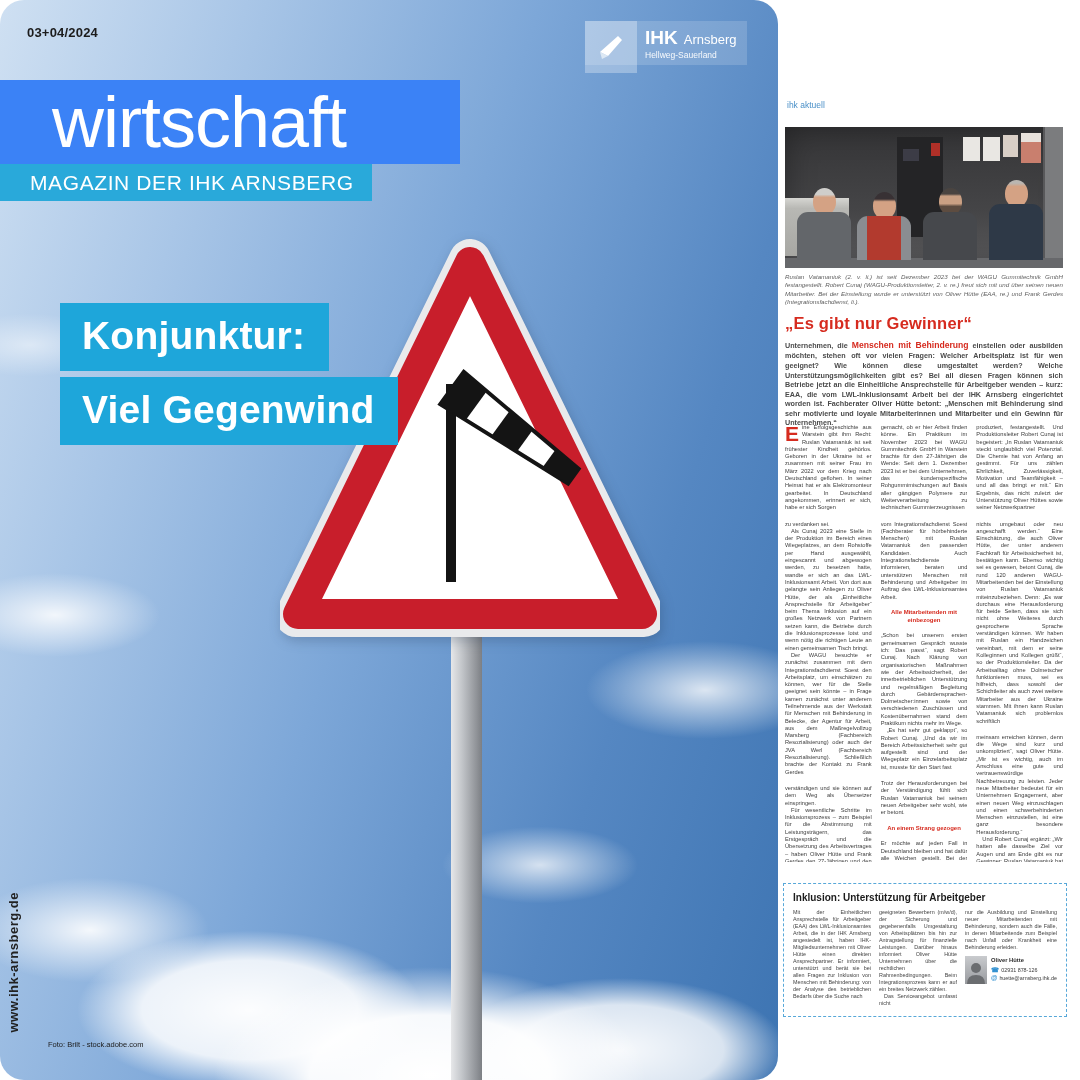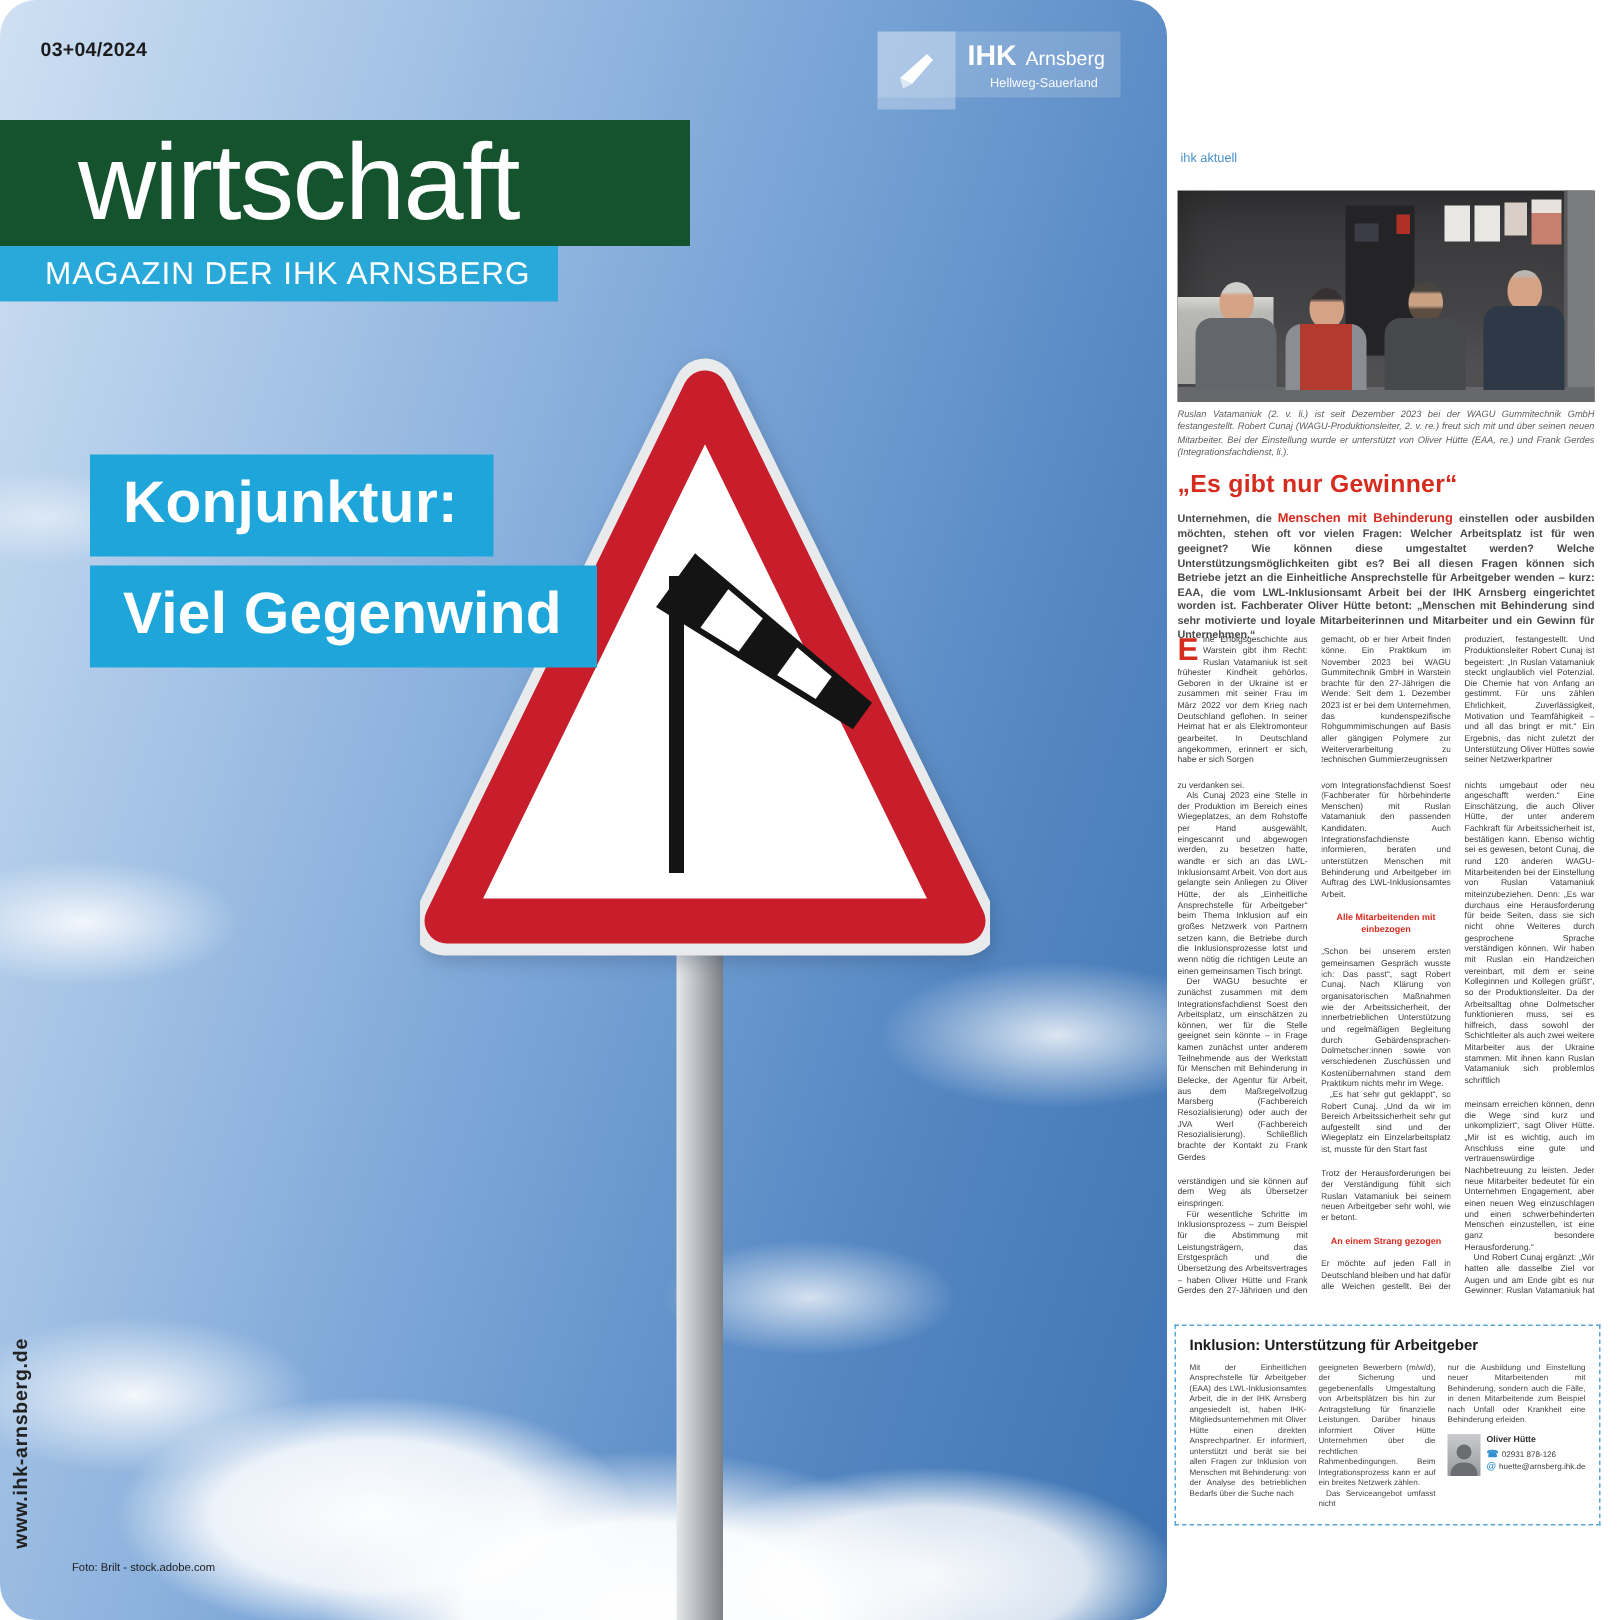--- a/index.html
+++ b/index.html
@@ -29,23 +29,23 @@
     radial-gradient(ellipse 140px 55px at 540px 865px, rgba(255,255,255,.75) 0%, rgba(255,255,255,0) 70%);}
   .issue{position:absolute;left:27px;top:25px;font-size:13px;font-weight:bold;color:#1c1c1c;letter-spacing:.2px;}
 
   .logo{position:absolute;left:585px;top:21px;width:162px;height:44px;display:flex;
     background:rgba(255,255,255,.16);}
   .logo-icon{width:52px;height:52px;background:rgba(255,255,255,.30);display:flex;align-items:center;justify-content:center;}
   .logo-text{flex:1;color:#ffffff;padding:7px 0 0 8px;line-height:1;}
   .logo-row{display:flex;align-items:baseline;gap:6px;}
   .logo-ihk{font-size:19px;font-weight:bold;}
   .logo-city{font-size:13px;font-weight:400;}
-  .logo-region{font-size:8.5px;margin-top:4px;text-align:center;padding-right:0;opacity:.95;}
-
-  .masthead{position:absolute;left:0;top:80px;width:460px;height:84px;background:#14532d;
+  .logo-region{font-size:8.5px;margin-top:4px;text-align:left;padding-right:0;opacity:.95;}
+
+  .masthead{position:absolute;left:0;top:80px;width:460px;height:84px;background:#3b82f6;
     display:flex;align-items:center;}
   .masthead span{color:#fff;font-size:72px;font-weight:400;letter-spacing:-1px;padding-left:52px;line-height:.9;}
   .masthead-sub{position:absolute;left:0;top:164px;width:372px;height:37px;background:#29a9da;
     display:flex;align-items:center;}
   .masthead-sub span{color:#fff;font-size:21px;letter-spacing:.6px;padding-left:30px;}
 
   .headline{position:absolute;left:60px;top:303px;}
   .hl-box{display:table;background:#1ea6da;color:#fff;font-size:39px;font-weight:800;
     padding:11px 24px 13px 22px;margin-bottom:6px;letter-spacing:.2px;}
 

